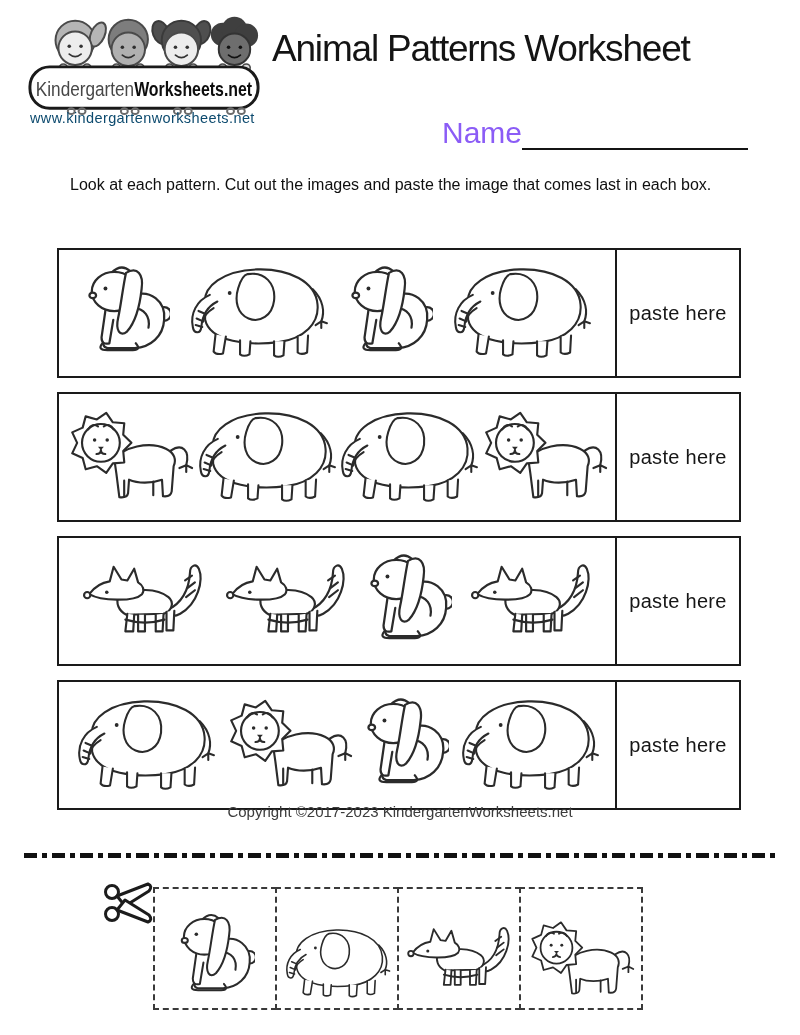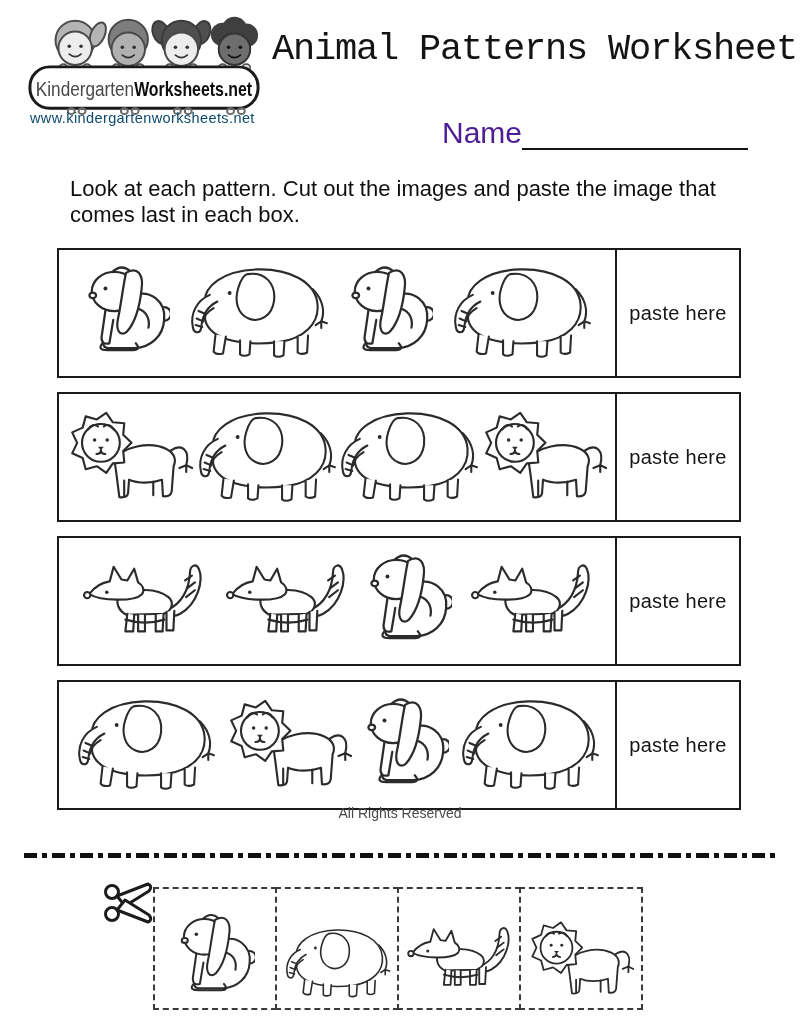--- a/index.html
+++ b/index.html
@@ -4,24 +4,24 @@
 <title>Animal Patterns Worksheet</title>
 <style>
   html,body{margin:0;padding:0;}
   body{
     width:800px;height:1035px;background:#ffffff;position:relative;
     font-family:"Liberation Sans", sans-serif;color:#111;overflow:hidden;
   }
   
   .logo{position:absolute;left:26px;top:4px;}
   .site-url{position:absolute;left:30px;top:110px;font-size:14.5px;color:#0c4a6e;letter-spacing:.4px;}
-  .page-title{position:absolute;left:272px;top:28px;font-size:37px;font-weight:400;letter-spacing:-1.2px;color:#141414;white-space:nowrap;font-family:Liberation Mono, monospace;}
-  .name-row{position:absolute;top:116px;right:52px;font-size:30px;color:#4c1d95;white-space:nowrap;text-align:right;}
+  .page-title{position:absolute;left:272px;top:28px;font-size:37px;font-weight:400;letter-spacing:-1.2px;color:#141414;white-space:nowrap;}
+  .name-row{position:absolute;top:116px;right:52px;font-size:30px;color:#8b5cf6;white-space:nowrap;text-align:right;}
   .name-line{display:inline-block;width:226px;border-bottom:2.5px solid #141414;height:30px;vertical-align:bottom;}
-  .instructions{position:absolute;left:70px;top:176px;width:676px;font-size:22px;line-height:1.17;color:#0f0f0f;}
+  .instructions{position:absolute;left:70px;top:176px;width:676px;font-size:16px;line-height:1.17;color:#0f0f0f;}
   
   .pattern-rows{position:absolute;left:57px;top:240px;width:684px;}
   .pattern-row{box-sizing:border-box;width:684px;height:130px;border:2px solid #1a1a1a;margin-bottom:14px;display:flex;background:#fff;margin-top:8px;}
   .row-animals{flex:1;display:flex;justify-content:space-evenly;align-items:flex-end;padding:0 6px 15px 6px;}
   .paste-box{box-sizing:border-box;width:124px;border-left:2px solid #1a1a1a;display:flex;align-items:center;justify-content:center;}
   .paste-label{font-size:20px;letter-spacing:.3px;color:#161616;}
   
   .animal{display:block;}
   .animal-rabbit{width:88px;height:98px;}
   .animal-elephant{width:142px;height:102px;}
@@ -274,21 +274,21 @@
           <use href="#icon-elephant"></use>
         </svg>
       </div>
       <div class="paste-box">
         <span class="paste-label">paste here</span>
       </div>
     </div>
   </div>
 
 <div class="copyright">
-  <div class="line2">All Rights Reserved</div>
+  <div class="line1">Copyright ©2017-2023 KindergartenWorksheets.net</div>
 </div>
 
 <svg class="cut-line" width="752" height="7" xmlns="http://www.w3.org/2000/svg">
   <line x1="0" y1="3.5" x2="752" y2="3.5" stroke="#111" stroke-width="5" stroke-dasharray="13 5 5 5"></line>
 </svg>
 
 <div class="cutout-area">
   <svg class="scissors" width="52" height="48">
       <use href="#icon-scissors"></use>
     </svg>

